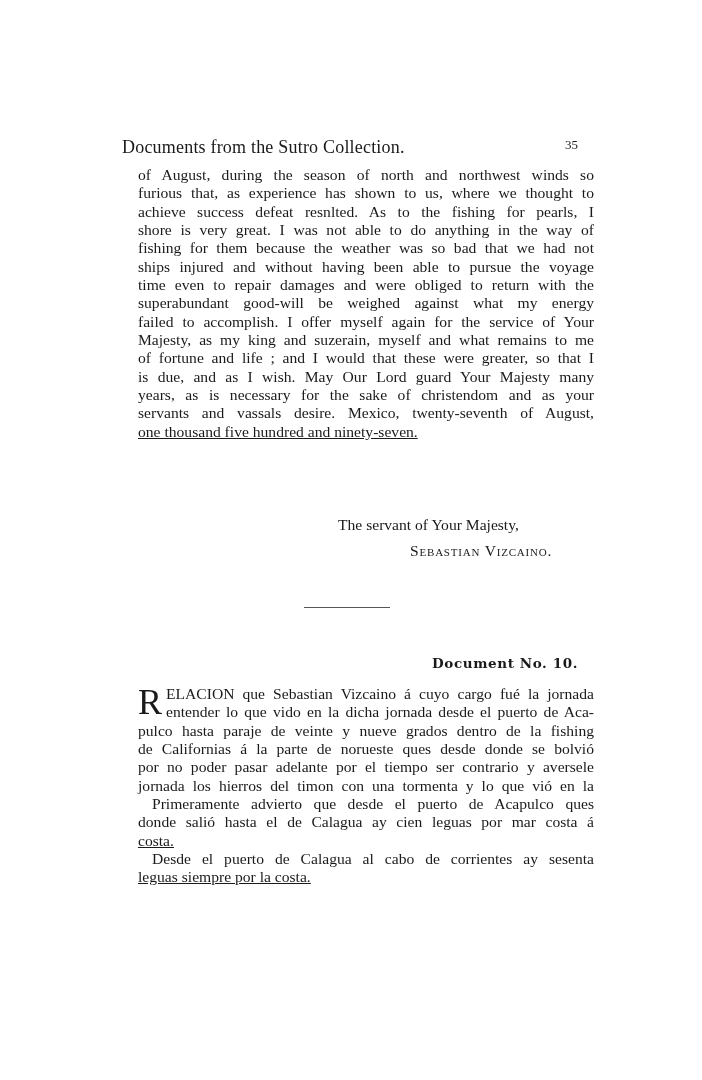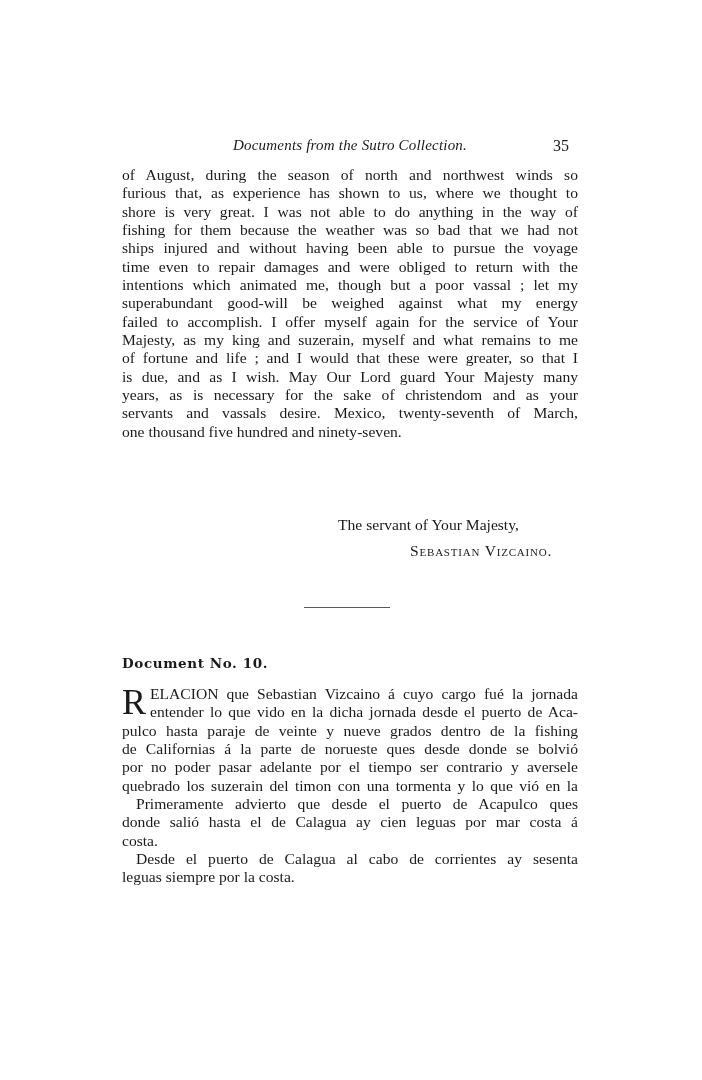--- a/index.html
+++ b/index.html
@@ -1,72 +1,72 @@
 <!DOCTYPE html>
 <html><head>
 <meta charset="utf-8">
 <style>
   html, body { margin: 0; padding: 0; background: #ffffff; }
   body { width: 702px; height: 1080px; position: relative; overflow: hidden;
          font-family: "Liberation Serif", "DejaVu Serif", serif; color: #1a1a1a; }
   .running-head { position: absolute; top: 137px; left: 122px; width: 456px; height: 22px; }
-  .running-title { position: absolute; left: 0; right: 0; text-align: center; font-style: italic; font-size: 15px; letter-spacing: 0.2px; top: 0; }
-  .page-num { position: absolute; right: 9px; top: 0; font-size: 16px; margin-left: 44px; }
-  .body-block { position: absolute; left: 122px; width: 456px; font-size: 15.6px; line-height: 18.35px; }
+  .running-title { position: absolute; left: 0; right: 0; font-size: 18px; letter-spacing: 0.2px; top: 0; }
+  .page-num { position: absolute; right: 0; top: 0; font-size: 13px; margin-left: 44px; }
+  .body-block { position: absolute; left: 138px; width: 456px; font-size: 15.6px; line-height: 18.35px; }
   .p1 { top: 166px; }
   .line { display: block; text-align: justify; text-align-last: justify; white-space: nowrap; }
-  .line.last { text-align-last: left; }
+  .line.last { text-align-last: left; text-decoration: underline; }
   .signoff { position: absolute; left: 122px; width: 456px; font-size: 15.6px; }
   .signoff-1 { top: 516px; left: 338px; }
   .signoff-2 { top: 542px; left: 410px; font-variant: small-caps; letter-spacing: 0.8px; font-size: 15.6px; }
   .rule { position: absolute; top: 607px; left: 304px; width: 86px; height: 1px; background: #555; }
-  .doc-title { position: absolute; top: 655px; left: 122px; width: 456px; text-align: left; font-family: "DejaVu Serif", serif; font-weight: bold; font-size: 13.5px; letter-spacing: 0.6px; }
+  .doc-title { position: absolute; top: 655px; left: 122px; width: 456px; text-align: right; font-family: "DejaVu Serif", serif; font-weight: bold; font-size: 13.5px; letter-spacing: 0.6px; }
   .p2 { top: 685px; }
   .dropcap { float: left; font-size: 36px; line-height: 30px; margin: 2px 4px 0 0; font-family: "Liberation Serif", serif; }
   .indent { text-indent: 14px; }
 </style>
 </head>
 <body>
 
 <div class="running-head">
   <span class="running-title">Documents from the Sutro Collection.</span>
   <span class="page-num">35</span>
 </div>
 
 <div class="body-block p1">
   <span class="line">of August, during the season of north and northwest winds so</span>
   <span class="line">furious that, as experience has shown to us, where we thought to</span>
+  <span class="line">achieve success defeat resnlted.   As to the fishing for pearls, I</span>
   <span class="line">shore is very great. I was not able to do anything in the way of</span>
   <span class="line">fishing for them because the weather was so bad that we had not</span>
   <span class="line">ships injured and without having been able to pursue the voyage</span>
   <span class="line">time even to repair damages and were obliged to return with the</span>
-  <span class="line">intentions which animated me, though but a poor vassal ; let my</span>
   <span class="line">superabundant good-will be weighed against what my energy</span>
   <span class="line">failed to accomplish. I offer myself again for the service of Your</span>
   <span class="line">Majesty, as my king and suzerain, myself and what remains to me</span>
   <span class="line">of fortune and life ; and I would that these were greater, so that I</span>
   <span class="line">is due, and as I wish.  May Our Lord guard Your Majesty many</span>
   <span class="line">years, as is necessary for the sake of christendom and as your</span>
-  <span class="line">servants and vassals desire.  Mexico, twenty-seventh of March,</span>
+  <span class="line">servants and vassals desire.  Mexico, twenty-seventh of August,</span>
   <span class="line last">one thousand five hundred and ninety-seven.</span>
 </div>
 
 <div class="signoff signoff-1">The servant of Your Majesty,</div>
 <div class="signoff signoff-2">Sebastian Vizcaino.</div>
 
 <div class="rule"></div>
 
 <div class="doc-title">Document No. 10.</div>
 
 <div class="body-block p2">
   <span class="dropcap">R</span>
   <span class="line">ELACION que Sebastian Vizcaino á cuyo cargo fué la jornada</span>
   <span class="line">entender lo que vido en la dicha jornada desde el puerto de Aca-</span>
   <span class="line">pulco hasta paraje de veinte y nueve grados dentro de la fishing</span>
   <span class="line">de Californias á la parte de norueste ques desde donde se bolvió</span>
   <span class="line">por no poder pasar adelante por el tiempo ser contrario y aversele</span>
-  <span class="line">quebrado los suzerain del timon con una tormenta y lo que vió en la</span>
+  <span class="line">jornada los hierros del timon con una tormenta y lo que vió en la</span>
   <span class="line indent">Primeramente advierto que desde el puerto de Acapulco ques</span>
   <span class="line">donde salió hasta el de Calagua ay cien leguas por mar costa á</span>
   <span class="line last">costa.</span>
   <span class="line indent">Desde el puerto de Calagua al cabo de corrientes ay sesenta</span>
   <span class="line last">leguas siempre por la costa.</span>
 </div>
 
 </body></html>

